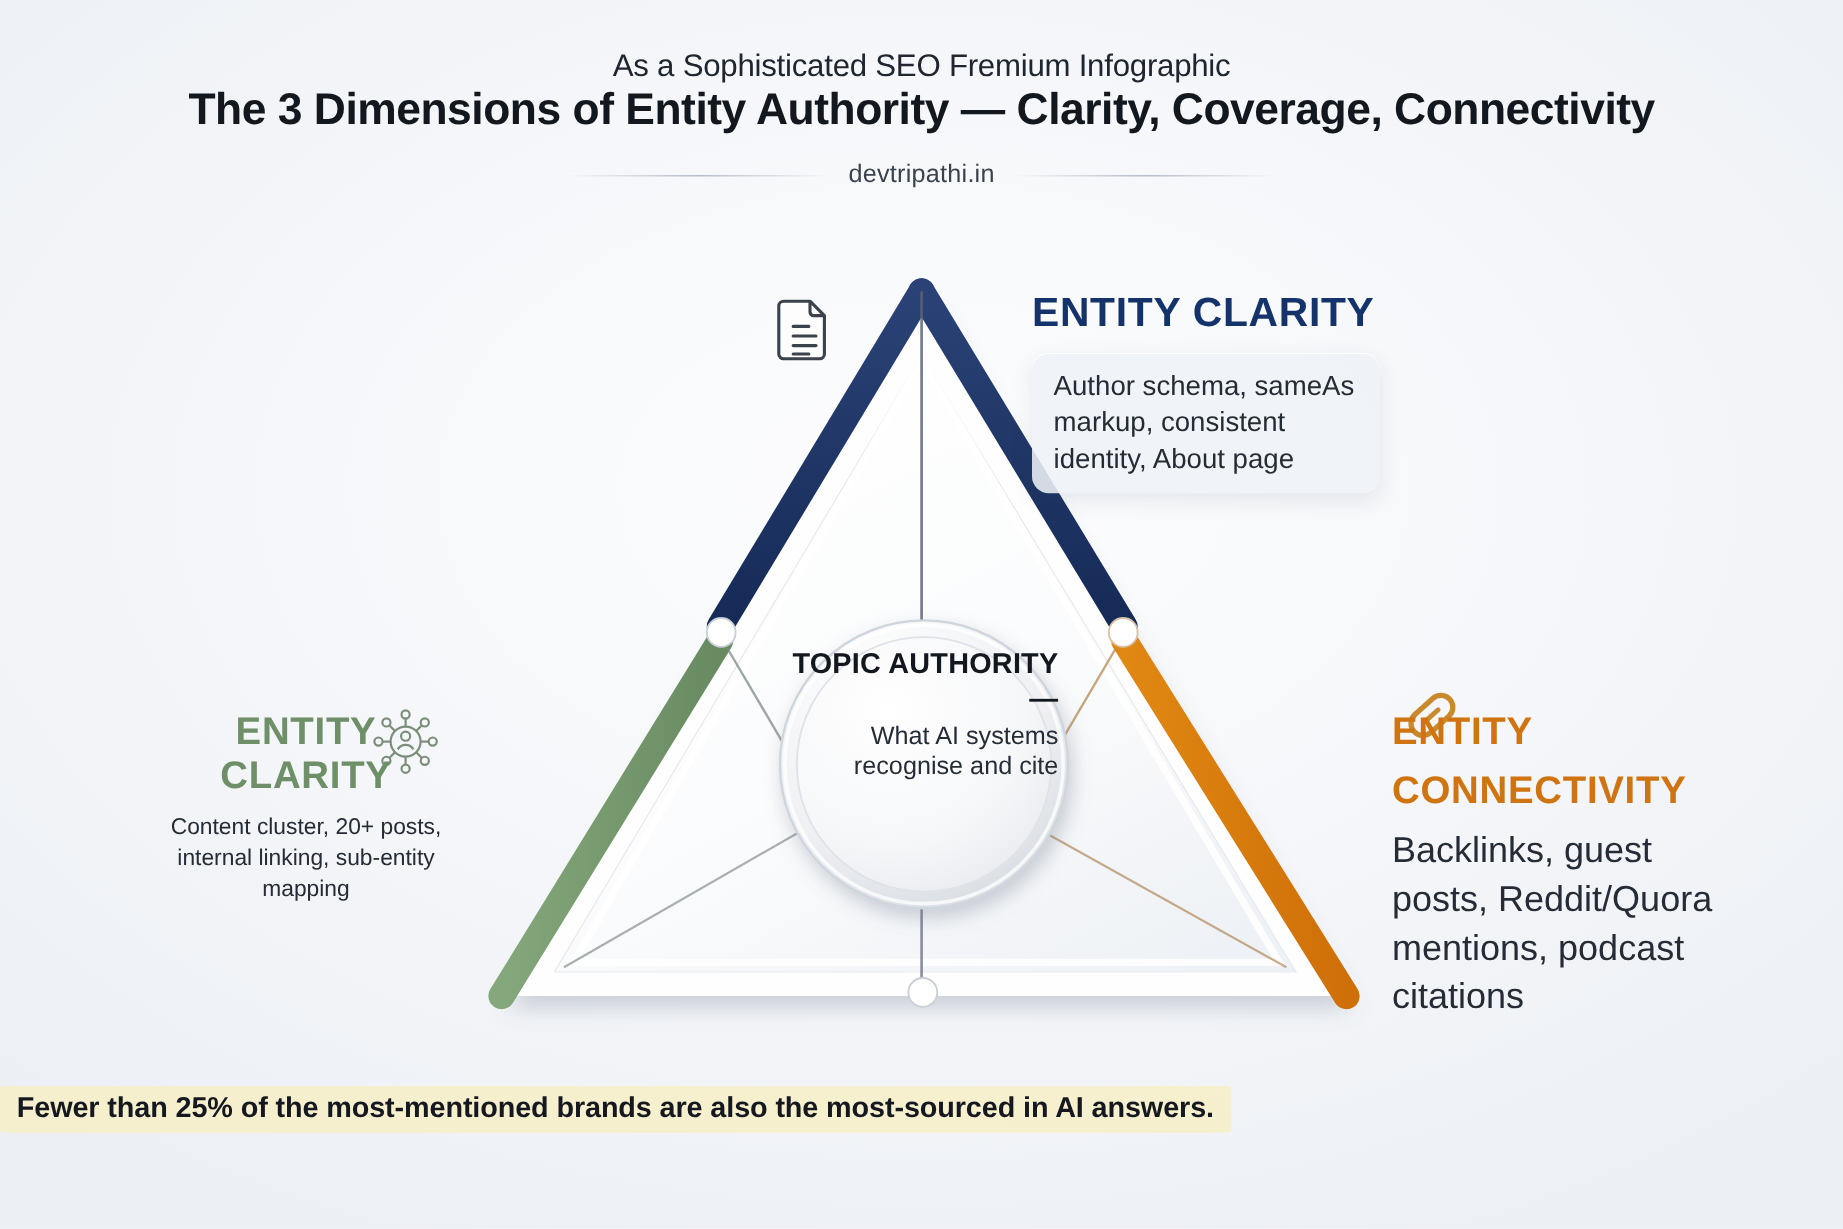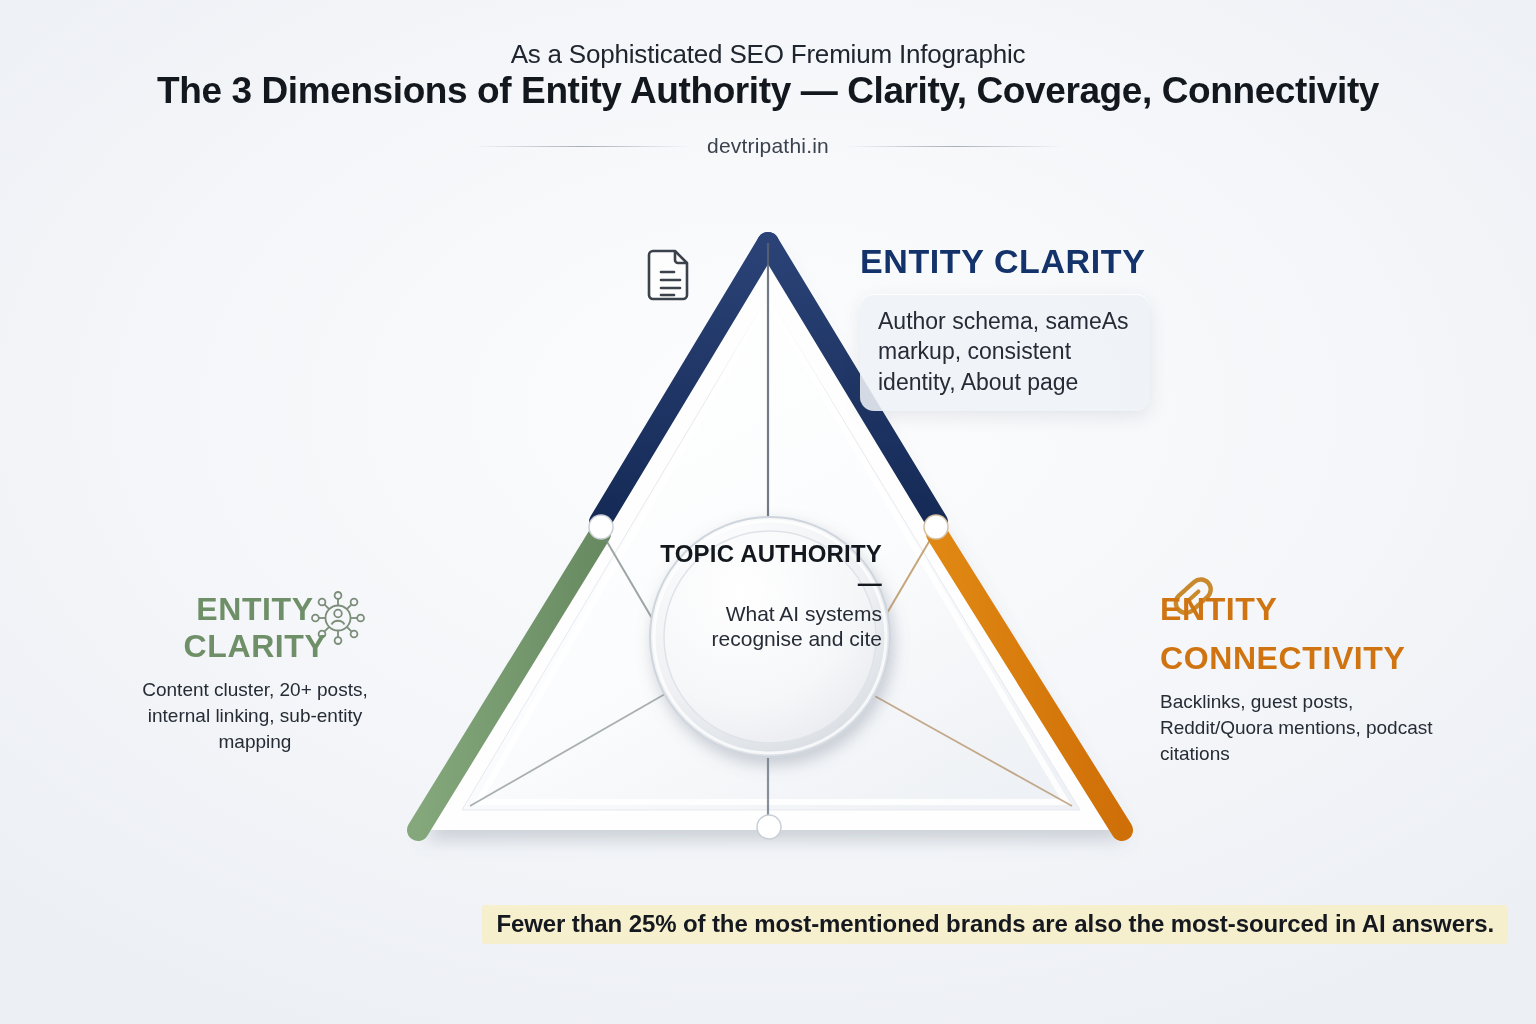--- a/index.html
+++ b/index.html
@@ -44,32 +44,32 @@
     width:290px;box-sizing:border-box;
   }
   .clarity .card p{margin:0;font-size:23px;line-height:1.33;color:#262c36;}
 
   .coverage{left:110px;top:578px;width:290px;text-align:center;}
   .coverage h3{font-size:32px;color:#6f8f68;margin-top:14px;}
   .coverage p{margin:14px 0 0 0;font-size:19px;line-height:1.36;color:#262c36;}
 
   .connectivity{left:1160px;top:578px;width:300px;}
   .connectivity h3{font-size:32px;color:#cf7411;margin-top:14px;}
-  .connectivity p{margin:14px 0 0 0;font-size:19px;line-height:1.36;color:#262c36;}
+  .connectivity p{margin:14px 0 0 0;font-size:30px;line-height:1.36;color:#262c36;}
 
   
   .center-text{
     position:absolute;left:658px;top:540px;width:224px;text-align:right;
     pointer-events:none;
   }
   .center-title{font-size:24px;font-weight:700;line-height:1.2;color:#13171e;letter-spacing:.2px;}
   .center-sub{font-size:21px;line-height:1.22;color:#262c36;margin-top:3px;}
 
   
-  .footer{position:absolute;left:0;top:905px;width:1508px;text-align:right;}
+  .footer{position:absolute;left:0;top:905px;width:1388px;text-align:left;}
   .foot-hl{
     display:inline-block;font-size:24px;font-weight:700;color:#15181e;
     background:rgba(247,238,199,.85);padding:5px 14px 6px 14px;border-radius:3px;
     letter-spacing:-0.1px;
   }
   .foot-sub{font-size:24px;color:#20262f;margin-top:11px;letter-spacing:-0.1px;}
 </style>
 </head>
 <body>
 

